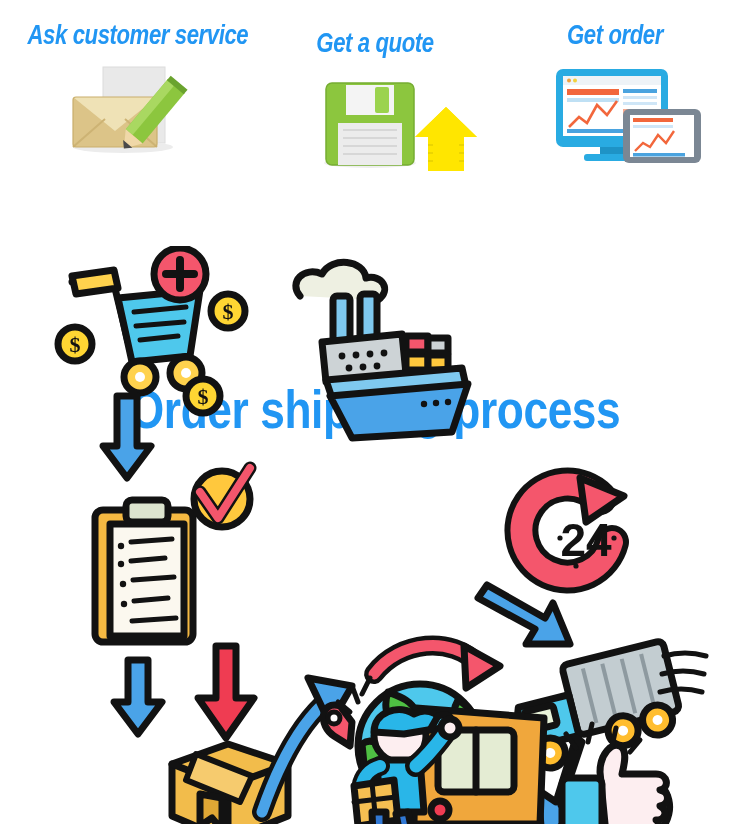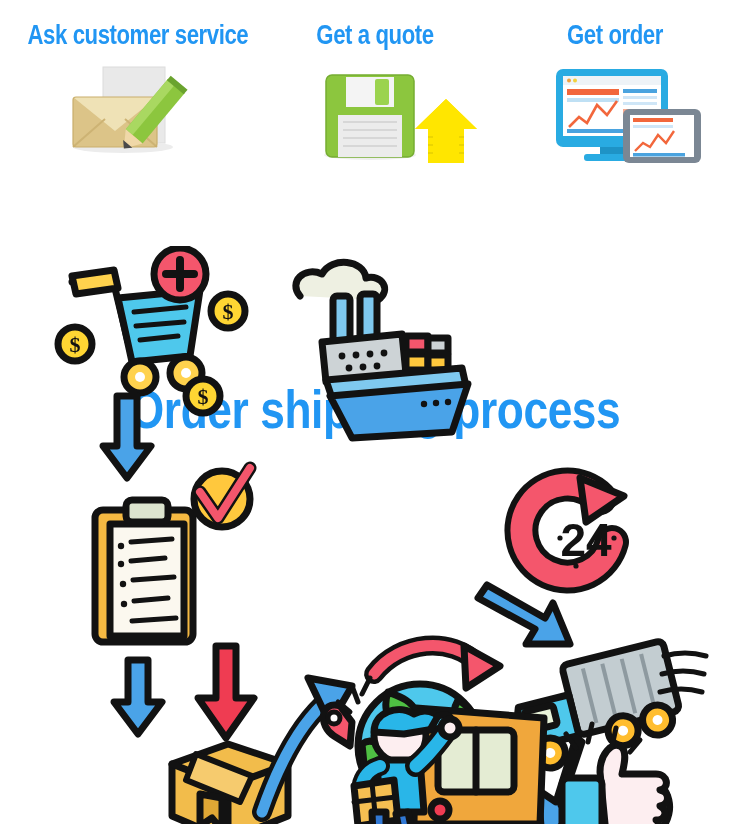--- a/index.html
+++ b/index.html
@@ -5,21 +5,21 @@
 <style>
   html,body{margin:0;padding:0;background:#ffffff;}
   body{
     width:750px;height:824px;position:relative;overflow:hidden;
     font-family:"Liberation Sans","DejaVu Sans",sans-serif;
   }
 
   
   .abs{position:absolute;}
   .hdr-band{position:absolute;left:0;top:0;width:750px;height:186px;background:#ffffff;
-            border-bottom:1px solid #fbfbfb;}
+            border-bottom:1px solid #fbfbfb;font-style:italic;}
   .main-band{position:absolute;left:0;top:186px;width:750px;height:638px;background:#ffffff;}
 
   
   .hl{
     font-family:"Liberation Sans Narrow","Liberation Sans","DejaVu Sans Condensed","DejaVu Sans",sans-serif;
     font-weight:700;color:#2196f3;letter-spacing:-0.5px;
     transform:scaleX(.82);transform-origin:center center;
     white-space:nowrap;text-align:center;line-height:1;
   }
   .hdr-col{position:absolute;top:22px;width:250px;text-align:center;}
@@ -60,21 +60,21 @@
           <rect x="131" y="16" width="22" height="66" fill="#8cc63e"></rect>
           <rect x="131" y="16" width="9" height="66" fill="#a9d861"></rect>
           <polygon points="131,82 153,82 142,98" fill="#f0d8a8"></polygon>
           <polygon points="136,92 148,92 142,98" fill="#4a4a4a"></polygon>
           <rect x="131" y="12" width="22" height="6" fill="#6aa32e"></rect>
         </g>
       </svg>
     </div>
   </div>
 
-  <div class="hdr-col" style="left:250px;">
+  <div class="hdr-col" style="left:250px;margin-top:8px;">
     <div class="hl">Get a quote</div>
     <div class="hdr-icon">
       <svg viewBox="0 0 250 110" width="250" height="110">
         <ellipse cx="120" cy="96" rx="46" ry="5" fill="#eeeeee"></ellipse>
 
         <rect x="76" y="16" width="88" height="82" rx="6" fill="#8cc63e"></rect>
         <rect x="76" y="16" width="88" height="82" rx="6" fill="none" stroke="#76ad32" stroke-width="1.5"></rect>
 
         <rect x="96" y="18" width="48" height="30" fill="#f4f4f4"></rect>
         <rect x="125" y="20" width="14" height="26" rx="2" fill="#9bd34e"></rect>

